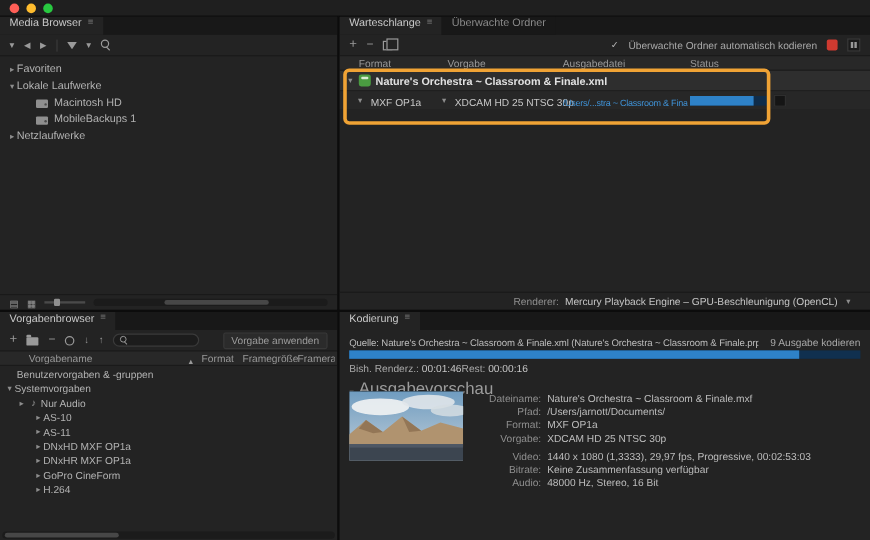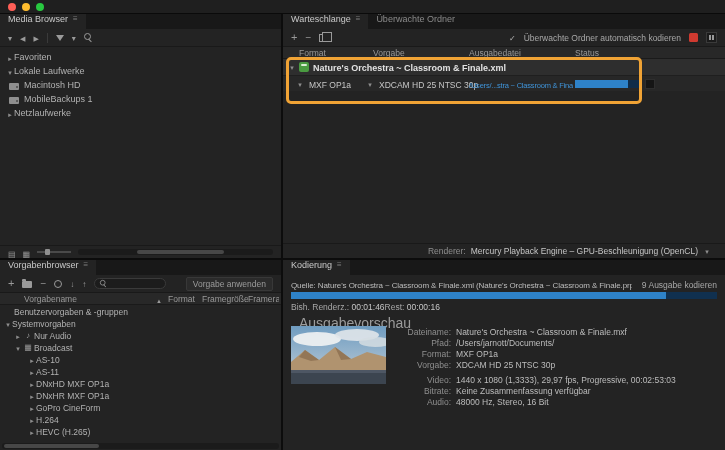--- a/index.html
+++ b/index.html
@@ -49,21 +49,21 @@
   .dup::after{content:"";position:absolute;width:8px;height:8px;border:1px solid #9a9a9a;left:2px;top:-3px;background:#232323}
   .folder{width:10px;height:7px;background:#9a9a9a;border-radius:1px;position:relative;margin-top:2px}
   .folder::before{content:"";position:absolute;top:-2px;left:0;width:4px;height:2px;background:#9a9a9a;border-radius:1px 1px 0 0}
   .gear{width:8px;height:8px;border:1.5px solid #9a9a9a;border-radius:50%}
   .drive{width:10px;height:7px;background:#8f8f8f;border-radius:1px;margin-right:5px;position:relative;flex:none}
   .drive::after{content:"";position:absolute;right:1px;top:2.5px;width:2px;height:2px;border-radius:50%;background:#4a4a4a}
   
   .tree{padding-top:1px}
   .trow{height:14px;display:flex;align-items:flex-end;font-size:9px;color:#b2b2b2;white-space:nowrap}
   .trow.lvl0{padding-left:6px}
-  .trow.lvl1{padding-left:9px}
+  .trow.lvl1{padding-left:30px}
   .mb-footer{position:absolute;left:0;right:0;bottom:0;height:13px;border-top:1px solid #191919;
     display:flex;align-items:center;gap:7px;padding:0 8px;background:#232323}
   .zoomslider{width:34px;height:2px;background:#4a4a4a;position:relative;display:inline-block}
   .zoomslider .knob{position:absolute;left:8px;top:-2px;width:5px;height:6px;background:#8f8f8f;border-radius:1px}
   .hscroll{flex:1;height:6px;background:#1b1b1b;border-radius:3px;position:relative}
   .hscroll .thumb{position:absolute;left:30%;width:45%;top:1px;height:4px;background:#474747;border-radius:2px}
   
   .qhead{position:relative;height:12px;background:#282828;border-bottom:1px solid #1a1a1a;
     font-size:8.5px;color:#999}
   .qhead span{position:absolute;top:1px}
@@ -270,26 +270,20 @@
       <span class="tri t-exp"></span>
       <span>Systemvorgaben</span>
     </div>
     <div class="prow">
       <span class="ind" style="width:14px"></span>
       <span class="tri t-col"></span>
       <span class="picon ic i-note"></span>
       <span>Nur Audio</span>
     </div>
     <div class="prow">
-      <span class="ind" style="width:14px"></span>
-      <span class="tri t-exp"></span>
-      <span class="picon ic i-grid"></span>
-      <span>Broadcast</span>
-    </div>
-    <div class="prow">
       <span class="ind" style="width:28px"></span>
       <span class="tri t-col"></span>
       <span>AS-10</span>
     </div>
     <div class="prow">
       <span class="ind" style="width:28px"></span>
       <span class="tri t-col"></span>
       <span>AS-11</span>
     </div>
     <div class="prow">
@@ -304,25 +298,20 @@
     </div>
     <div class="prow">
       <span class="ind" style="width:28px"></span>
       <span class="tri t-col"></span>
       <span>GoPro CineForm</span>
     </div>
     <div class="prow">
       <span class="ind" style="width:28px"></span>
       <span class="tri t-col"></span>
       <span>H.264</span>
-    </div>
-    <div class="prow">
-      <span class="ind" style="width:28px"></span>
-      <span class="tri t-col"></span>
-      <span>HEVC (H.265)</span>
     </div>
   </div>
   <div class="pb-scroll">
       <span class="thumb"></span>
     </div>
 </div>
 
 <div class="panel" id="enc">
   <div class="tabbar">
     <div class="tab">

